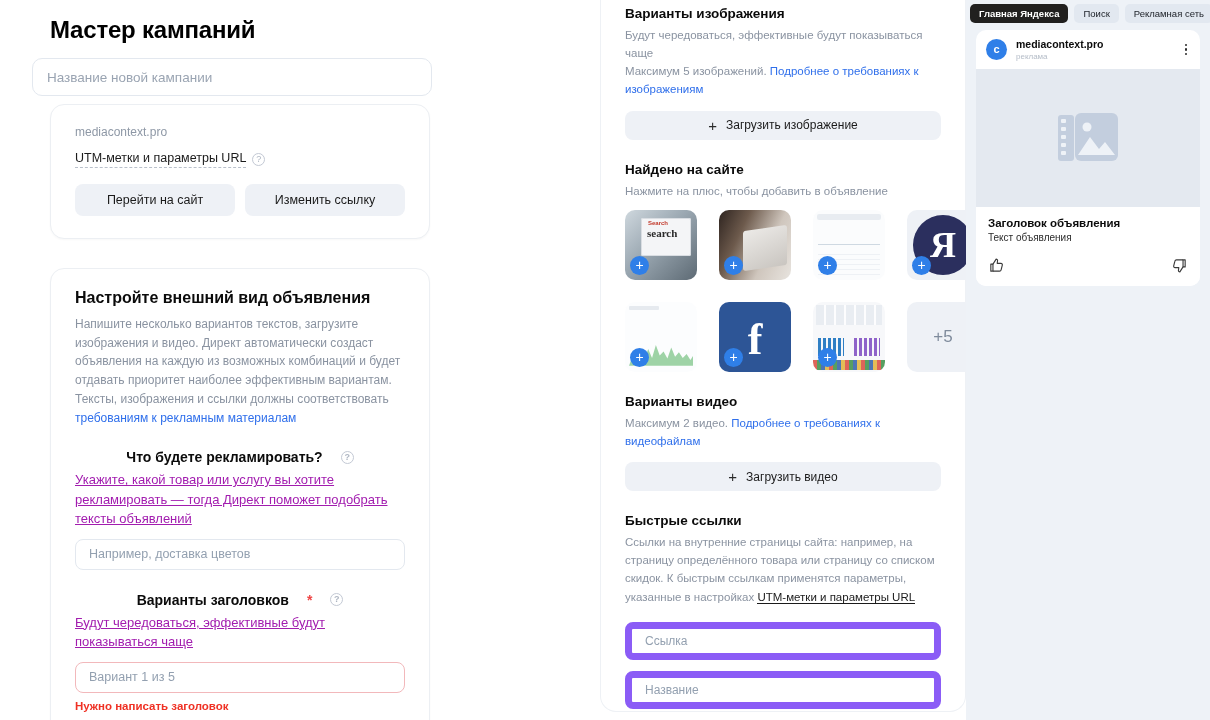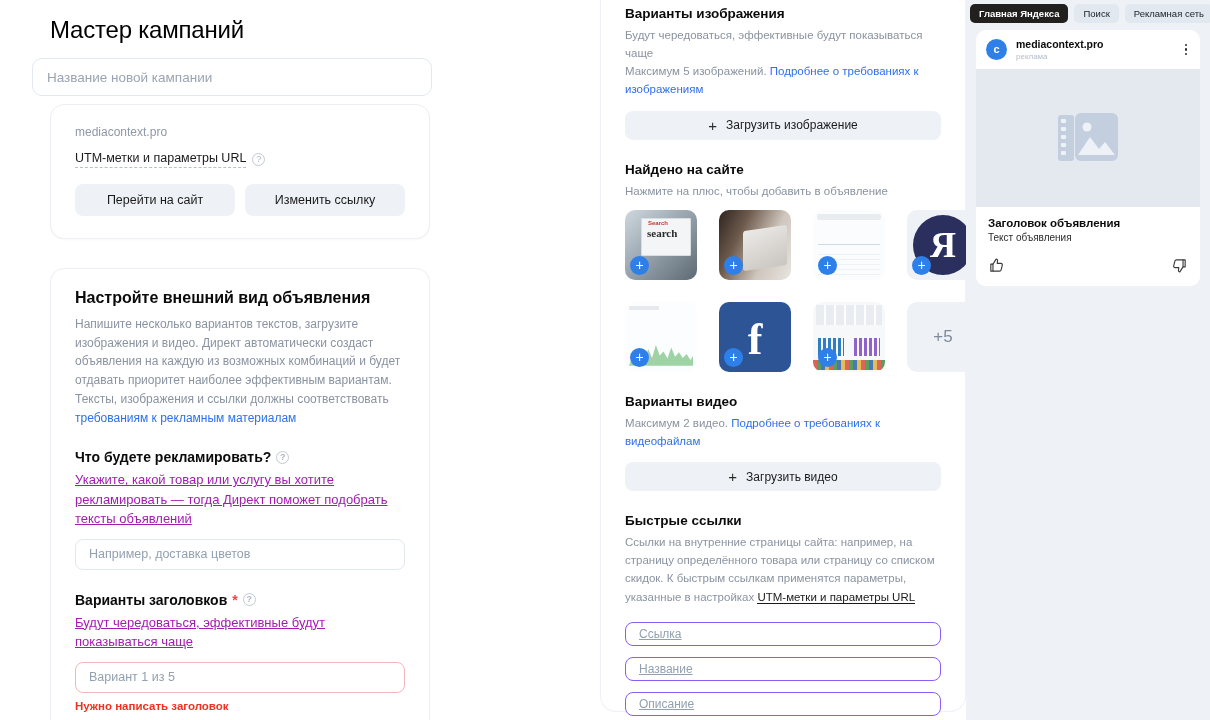--- a/index.html
+++ b/index.html
@@ -13,21 +13,21 @@
   }
   .stage { position: relative; width: 1210px; height: 720px; background: #ffffff; }
 
   
   .left-col {
     position: absolute; left: 24px; top: 0; width: 384px; height: 720px;
     background: #ffffff;
   }
   .left-inner { position: relative; width: 384px; }
   .page-title {
-    font-size: 24px; font-weight: 400; color: #000; letter-spacing: -0.2px;
+    font-size: 24px; font-weight: 700; color: #000; letter-spacing: -0.2px;
     padding: 14px 0 0 26px; line-height: 1.3;
   }
   .campaign-name-field {
     position: absolute; left: 8px; top: 58px; width: 400px; height: 38px;
     background: #fff; border: 1px solid #e3e8ef; border-radius: 10px;
     display: flex; align-items: center; padding: 0 14px;
     font-size: 13.5px; color: #9aa4b2;
   }
   .card {
     background: #fff; border: 1px solid #eceff3; border-radius: 14px;
@@ -62,21 +62,21 @@
   .appearance-card {
     position: absolute; left: 26px; top: 268px; width: 380px; padding: 20px 24px 24px 24px;
   }
   .sect-h {
     font-size: 16px; font-weight: 700; color: #0b0b0b; margin: 0 0 8px 0;
   }
   .sect-desc { font-size: 12px; color: #8a93a1; line-height: 1.56; }
   .blue-link { color: #2f6feb; cursor: pointer; }
   .field-label {
     font-size: 14px; font-weight: 700; color: #0b0b0b;
-    display: flex; align-items: center; gap: 5px; margin: 22px 0 5px 0;
+    display: flex; align-items: center; gap: 18px; margin: 22px 0 5px 0; justify-content: center;
   }
   .req-star { color: #ef4444; font-weight: 700; }
   .field-hint { font-size: 13px; color: #a21caf; line-height: 1.5; margin-bottom: 10px; text-decoration: underline; }
   .text-input {
     width: 100%; height: 31px; background: #fff;
     border: 1px solid #e3e8ef; border-radius: 8px;
     display: flex; align-items: center; padding: 0 13px;
     font-size: 12.5px; color: #93a0b0;
   }
   .text-input.err { border-color: #f2b8bb; }
@@ -177,23 +177,23 @@
     position:absolute; right:5px; bottom:16px; width:26px; height:18px;
     background: repeating-linear-gradient(90deg,#8f63c9 0 3px, transparent 3px 5px);
   }
   .t-dash .strip {
     position:absolute; left:0; right:0; bottom:2px; height:10px;
     background: repeating-linear-gradient(90deg,#d94a3d 0 4px,#3a8f46 4px 8px,#2f5fa8 8px 12px,#e0b23a 12px 16px);
     opacity:.85;
   }
 
   .fast-input {
-    width: 100%; height: 24px; background: #fff; border: 1px solid #8b5cf6;
+    width: 100%; height: 38px; background: #fff; border: 7px solid #8b5cf6;
     border-radius: 8px; display: flex; align-items: center; padding: 0 13px;
-    font-size: 12px; color: #93a0b0; margin-top: 11px; text-decoration: underline;
+    font-size: 12px; color: #93a0b0; margin-top: 11px;
   }
   .underline-link { color: #1b1b1b; border-bottom: 1px solid #1b1b1b; cursor: pointer; }
 
   
   .right-col {
     position: absolute; left: 966px; top: 0; width: 244px; height: 720px;
     background: #eef2f7;
   }
   .tabs { display: flex; gap: 6px; padding: 4px 0 0 4px; }
   .tab {

